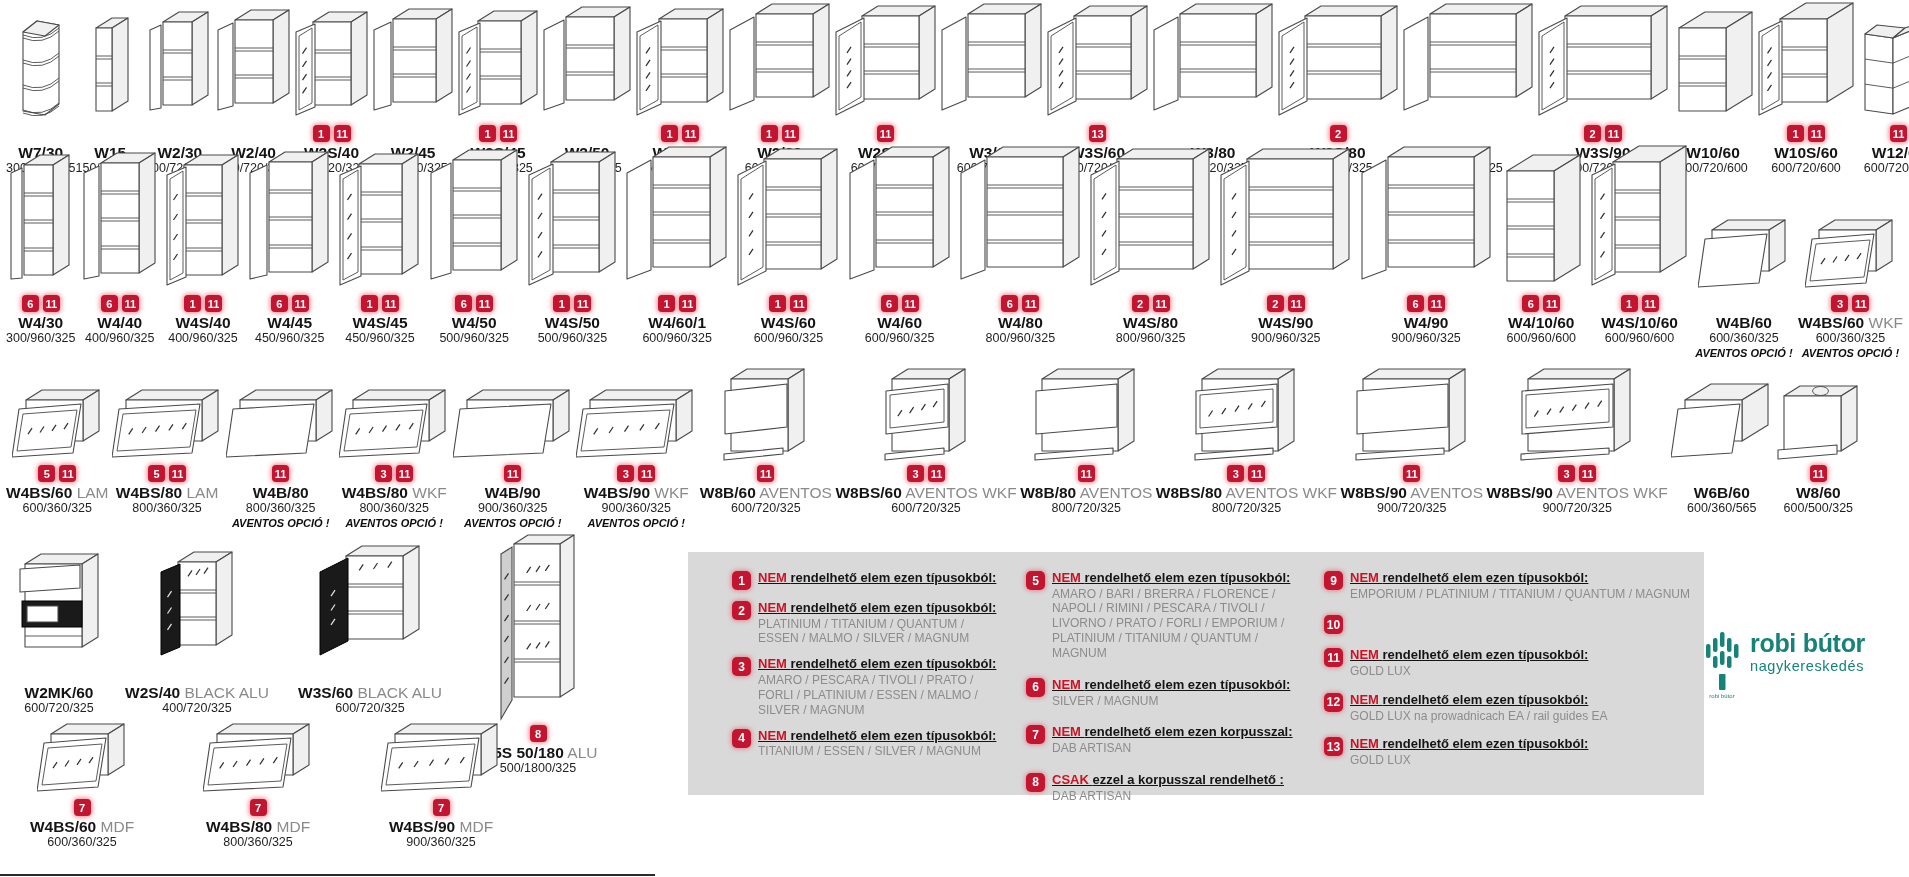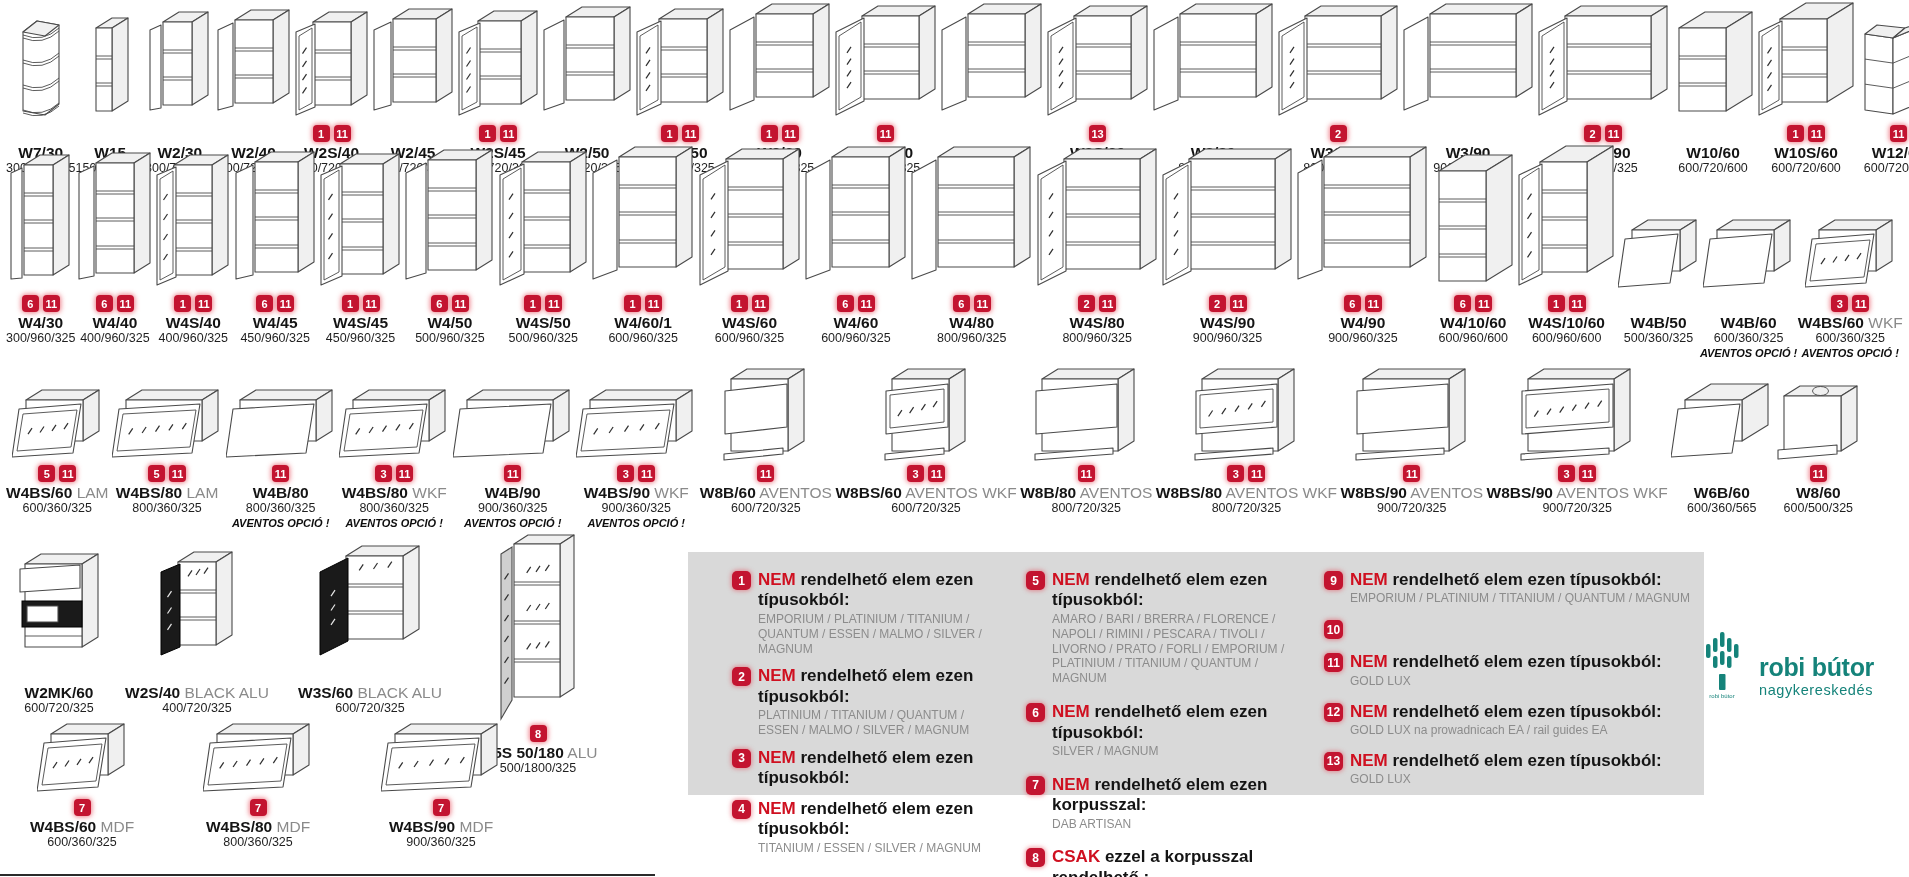--- a/index.html
+++ b/index.html
@@ -33,24 +33,24 @@
   #legend{position:absolute;left:688px;top:22px;width:1016px;height:243px;background:#d9d9d9;
           display:flex;gap:26px;padding:18px 14px 10px 44px;box-sizing:border-box;}
   .lcol{display:flex;flex-direction:column;}
   .lcol1{width:268px;gap:10px;}
   .lcol2{width:272px;gap:16px;}
   .lcol3{flex:1;gap:13px;}
   .litem{display:flex;gap:7px;align-items:flex-start;}
   .lbadge{flex:0 0 auto;min-width:19px;height:19px;padding:0 2px;border-radius:5px;background:#c31430;
           color:#fff;font-weight:bold;font-size:12px;display:flex;align-items:center;justify-content:center;
           margin-top:1px;box-sizing:border-box;box-shadow:0 0 4px 1px rgba(229,62,77,.5);}
-  .lhead{font-size:17px;font-weight:bold;color:#141414;line-height:1.2;}
+  .lhead{font-size:13px;font-weight:bold;color:#141414;line-height:1.2;text-decoration:underline;}
   .lead{color:#cf1020;}
   .lbody{font-size:12px;color:#8c8c8c;line-height:1.24;margin-top:1px;}
-  #logo{position:absolute;left:1694px;top:100px;display:flex;align-items:flex-end;gap:9px;}
+  #logo{position:absolute;left:1694px;top:100px;display:flex;align-items:flex-start;}
   .logo-icon-wrap{display:flex;flex-direction:column;align-items:center;}
   .logo-caption{font-size:6px;color:#15837a;line-height:1;margin-top:1px;}
   .logo-t1{font-size:25px;color:#15837a;font-weight:bold;line-height:1.1;letter-spacing:-0.3px;}
   .logo-t2{font-size:14.5px;color:#15837a;letter-spacing:0.6px;line-height:1.2;}
   #bottomline{position:absolute;left:0;top:344px;width:655px;height:2px;background:#2a2a2a;}
 </style>
 </head>
 <body>
 
 <div class="page">
@@ -844,33 +844,20 @@
         </div>
         <div class="badges">
           <span class="badge">1</span>
           <span class="badge">11</span>
         </div>
         <div class="lbl"><b>W4S/10/60</b></div>
         <div class="dims">600/960/600</div>
       </div>
       <div class="cab">
         <div class="draw" style="height: 148px;">
-          <svg width="82" height="75" viewBox="0 0 82 75">
-            <path d="M14,13 L30,3 L78,3 L62,13 Z" class="f"></path>
-            <path d="M62,13 L78,3 L78,44 L62,54 Z" class="f"></path>
-            <rect x="14" y="13" width="48" height="41" class="w"></rect>
-            <path d="M7,22 L60,17 L52,66 L0,70 Z" class="w"></path>
-          </svg>
-        </div>
-        <div class="badges"></div>
-        <div class="lbl"><b>W4B/50</b></div>
-        <div class="dims">500/360/325</div>
-      </div>
-      <div class="cab">
-        <div class="draw" style="height: 148px;">
           <svg width="91" height="75" viewBox="0 0 91 75">
             <path d="M14,13 L30,3 L87,3 L71,13 Z" class="f"></path>
             <path d="M71,13 L87,3 L87,44 L71,54 Z" class="f"></path>
             <rect x="14" y="13" width="57" height="41" class="w"></rect>
             <path d="M7,22 L69,17 L61,66 L0,70 Z" class="w"></path>
           </svg>
         </div>
         <div class="badges"></div>
         <div class="lbl"><b>W4B/60</b></div>
         <div class="dims">600/360/325</div>
@@ -1169,34 +1156,34 @@
       </div>
     </div>
 
   <div id="bottom">
     <div id="legend">
       <div class="lcol lcol1">
           <div class="litem">
             <span class="lbadge">1</span>
             <div class="ltext">
               <div class="lhead"><span class="lead">NEM </span>rendelhető elem ezen típusokból:</div>
-              <div class="lbody">EMPORIUM / PLATINIUM / TITANIUM / QUANTUM / ESSEN / MALMO / SILVER / MAGNUM</div>
             </div>
           </div>
           <div class="litem">
             <span class="lbadge">2</span>
             <div class="ltext">
               <div class="lhead"><span class="lead">NEM </span>rendelhető elem ezen típusokból:</div>
               <div class="lbody">PLATINIUM / TITANIUM / QUANTUM / ESSEN / MALMO / SILVER / MAGNUM</div>
             </div>
           </div>
           <div class="litem">
             <span class="lbadge">3</span>
             <div class="ltext">
               <div class="lhead"><span class="lead">NEM </span>rendelhető elem ezen típusokból:</div>
+              <div class="lbody">AMARO / PESCARA / TIVOLI / PRATO / FORLI / PLATINIUM / ESSEN / MALMO / SILVER / MAGNUM</div>
             </div>
           </div>
           <div class="litem">
             <span class="lbadge">4</span>
             <div class="ltext">
               <div class="lhead"><span class="lead">NEM </span>rendelhető elem ezen típusokból:</div>
               <div class="lbody">TITANIUM /  ESSEN / SILVER / MAGNUM</div>
             </div>
           </div>
         </div>

